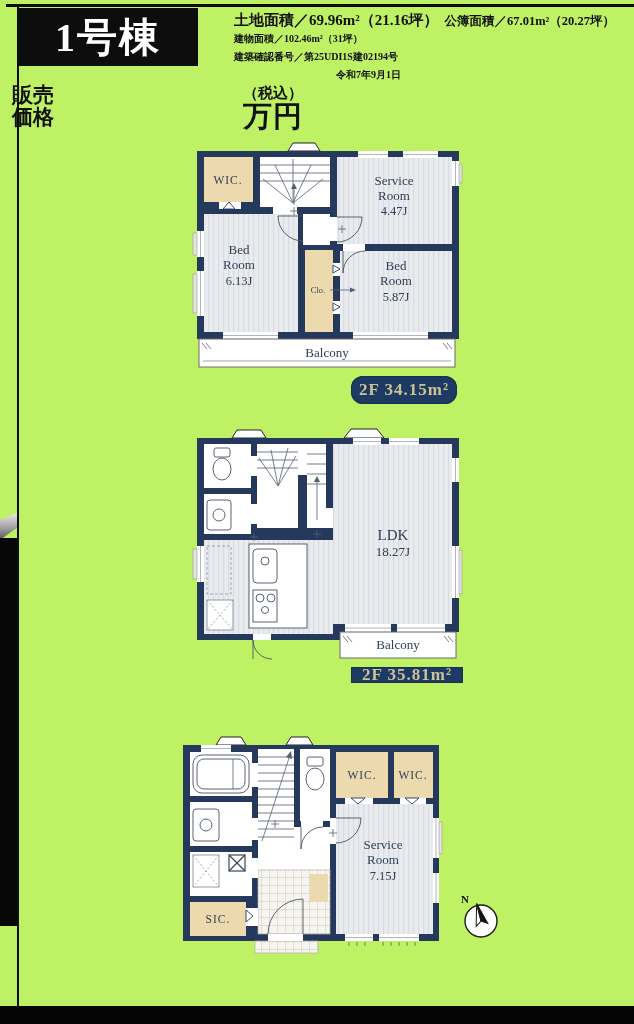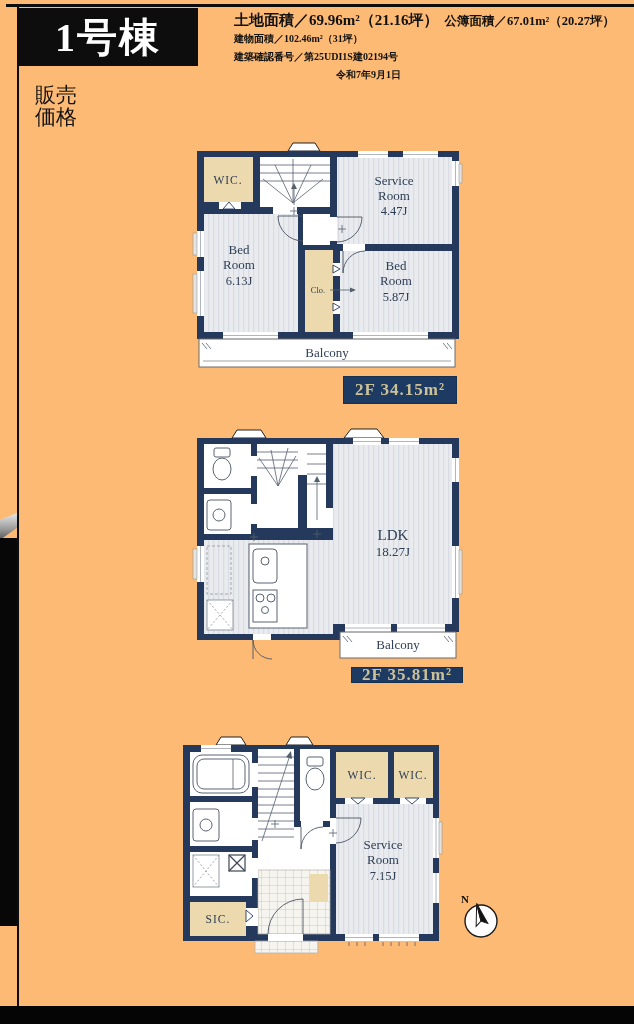--- a/index.html
+++ b/index.html
@@ -1,46 +1,46 @@
 <!DOCTYPE html>
 <html><head>
 <meta charset="utf-8">
 <style>
   html,body{margin:0;padding:0;background:#fff;}
-  #page{position:relative;width:634px;height:1024px;background:#fdba74;overflow:hidden;
+  #page{position:relative;width:634px;height:1024px;background:#bef264;overflow:hidden;
         font-family:"Liberation Serif","DejaVu Serif",serif;}
   .abs{position:absolute;}
   
   #top-rule{left:6px;top:4px;width:628px;height:3px;background:#0d0d0d;}
   #left-rule{left:17px;top:4px;width:2px;height:1002px;background:#0d0d0d;}
   #left-shadow{left:0;top:538px;width:17px;height:388px;background:#070707;}
   #left-curl{left:0;top:513px;width:17px;height:27px;
              background:linear-gradient(to bottom,#e8e8e8,#9a9a9a 60%,#555);
              clip-path:polygon(0 25%,100% 0,100% 55%,0 100%);}
   #bottom-bar{left:0;top:1006px;width:634px;height:18px;background:#050505;}
   
   #title-box{left:18px;top:8px;width:180px;height:58px;background:#0d0d0d;color:#fff;
              display:flex;align-items:center;justify-content:center;}
   #title-box span{font-size:40px;font-weight:bold;letter-spacing:2px;}
   #details{left:206px;top:11px;width:420px;color:#111;font-weight:bold;line-height:18px;margin-left:28px;}
   #details .l1a{font-size:15px;}
   #details .l1b{font-size:12.5px;margin-left:6px;}
   #details .dl{font-size:10px;}
   #details .l4{margin-left:102px;}
   
-  #price-label{left:35px;top:84px;width:52px;font-size:21px;font-weight:normal;line-height:22px;color:#111;}
+  #price-label{left:12px;top:84px;width:52px;font-size:21px;font-weight:bold;line-height:22px;color:#111;}
   #price-amount{left:84px;top:72px;font-size:62px;font-weight:bold;color:#111;letter-spacing:0px;line-height:62px;}
   #price-tax{left:243px;top:86px;color:#111;font-weight:bold;line-height:1;}
   #price-tax .tx{font-size:15px;display:block;}
   #price-tax .un{font-size:29px;display:block;margin-top:1px;letter-spacing:1px;}
   
   .floor-label{background:#1d3a63;color:#cdc196;font-weight:bold;font-size:17px;
                display:flex;align-items:center;justify-content:center;letter-spacing:1px;
                box-shadow:0 0 0 1px #16304f inset;}
-  #label-upper{left:343px;top:376px;width:114px;height:28px;}
+  #label-upper{left:351px;top:376px;width:106px;height:28px;border-radius:12px;}
   #label-middle{left:351px;top:667px;width:112px;height:16px;}
   #label-lower{left:335px;top:945px;width:100px;height:28px;font-size:16px;}
   
   svg{position:absolute;overflow:visible;}
   svg text{font-family:"Liberation Serif","DejaVu Serif",serif;fill:#2d3e55;}
   .rm{font-size:13px;}
   .ar{font-size:12.5px;}
   .sm{font-size:11.5px;letter-spacing:1px;}
   .tn{font-size:8.5px;}
   .wall{fill:#24395b;}
@@ -76,20 +76,24 @@
     </div>
     <div class="dl">建物面積／102.46m²（31坪）</div>
     <div class="dl">建築確認番号／第25UDI1S建02194号</div>
     <div class="dl l4">令和7年9月1日</div>
   </div>
 
   <div class="abs" id="price-label">
     <div>販売</div>
     <div>価格</div>
   </div>
+  <div class="abs" id="price-tax">
+    <span class="tx">（税込）</span>
+    <span class="un">万円</span>
+  </div>
 
   <svg id="plan-upper" style="left:193px;top:141px" width="272" height="234" viewBox="0 0 272 234">
     <defs>
       <pattern id="pfloor" width="5" height="5" patternUnits="userSpaceOnUse">
         <rect width="5" height="5" fill="#e9ebee"></rect>
         <rect width="1.2" height="5" fill="#d9dde3"></rect>
       </pattern>
       <pattern id="ptile" width="8" height="8" patternUnits="userSpaceOnUse">
         <rect width="8" height="8" fill="#f6f4ef"></rect>
         <path d="M0,0H8M0,0V8" stroke="#c3beb4" stroke-width="0.8" fill="none"></path>

